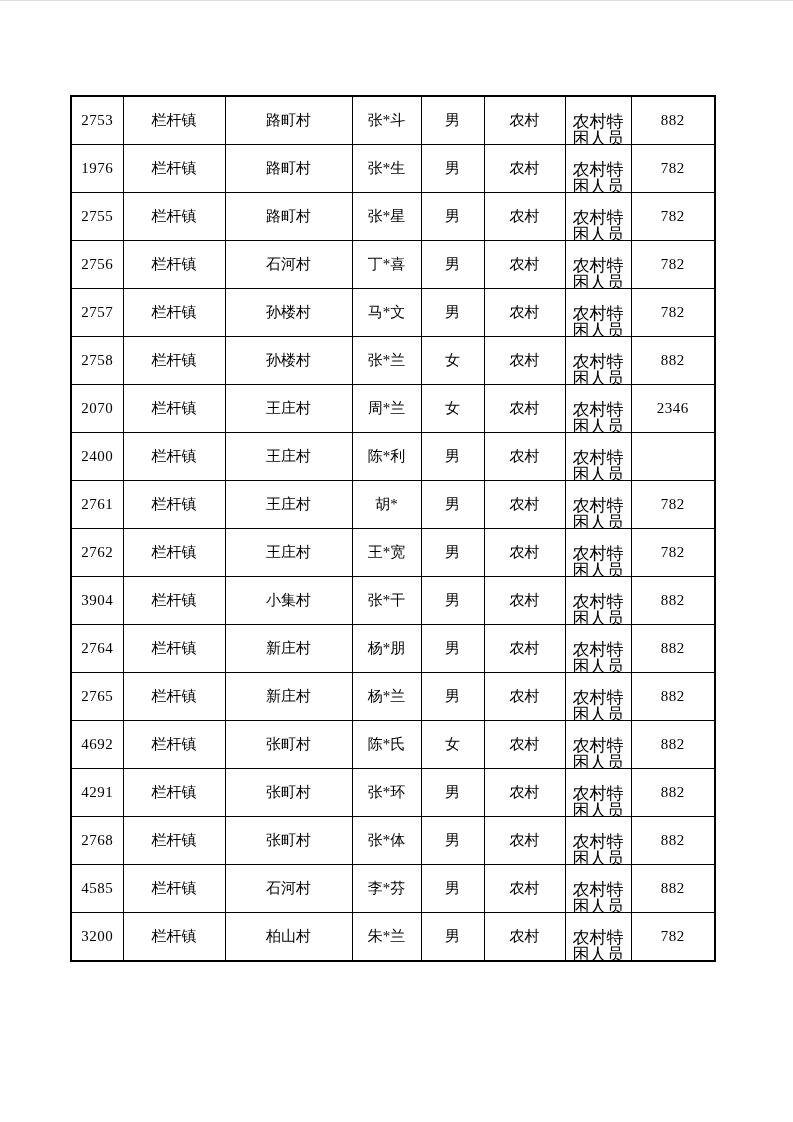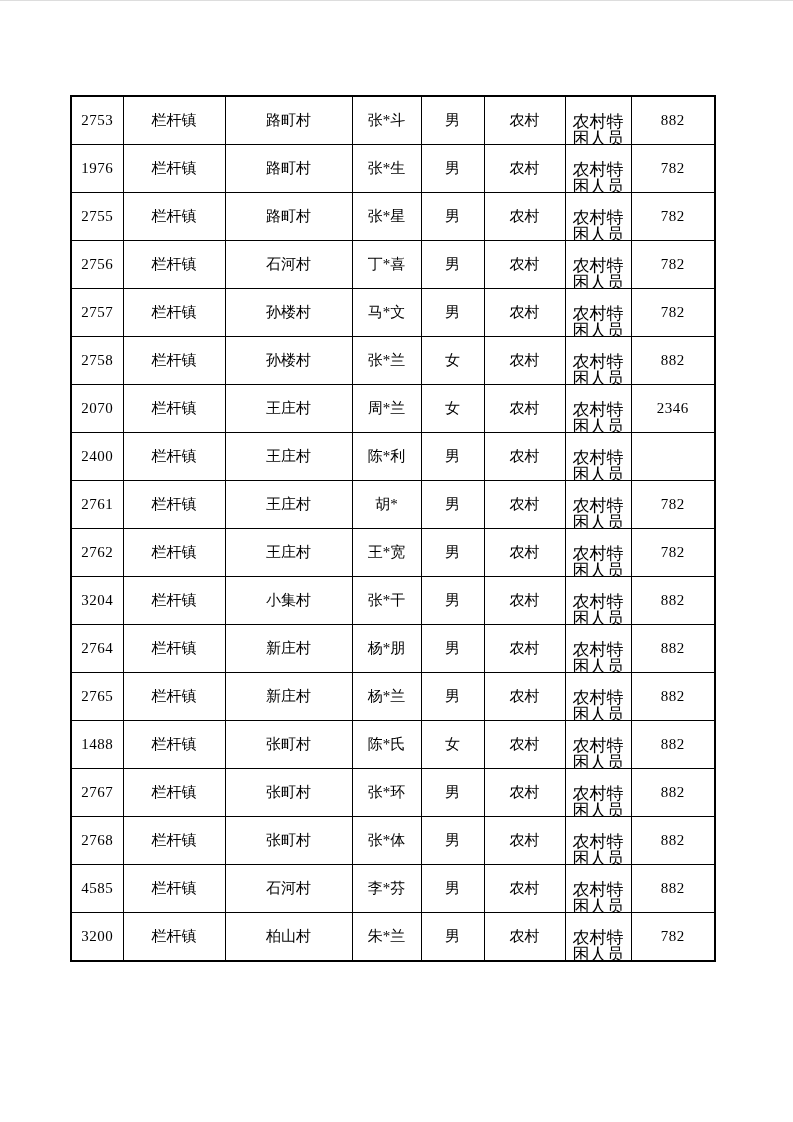--- a/index.html
+++ b/index.html
@@ -205,21 +205,21 @@
     <td class="c-person">王*宽</td>
     <td class="c-gender">男</td>
     <td class="c-area">农村</td>
     <td class="c-cat">
       <div class="cat-clip">农村特困人员分散供养</div>
     </td>
     <td class="c-amount">782</td>
   </tr>
 
   <tr>
-    <td class="c-seq">3204</td>
+    <td class="c-seq">3904</td>
     <td class="c-town">栏杆镇</td>
     <td class="c-village">小集村</td>
     <td class="c-person">张*干</td>
     <td class="c-gender">男</td>
     <td class="c-area">农村</td>
     <td class="c-cat">
       <div class="cat-clip">农村特困人员集中供养</div>
     </td>
     <td class="c-amount">882</td>
   </tr>
@@ -244,34 +244,34 @@
     <td class="c-person">杨*兰</td>
     <td class="c-gender">男</td>
     <td class="c-area">农村</td>
     <td class="c-cat">
       <div class="cat-clip">农村特困人员集中供养</div>
     </td>
     <td class="c-amount">882</td>
   </tr>
 
   <tr>
-    <td class="c-seq">1488</td>
+    <td class="c-seq">4692</td>
     <td class="c-town">栏杆镇</td>
     <td class="c-village">张町村</td>
     <td class="c-person">陈*氏</td>
     <td class="c-gender">女</td>
     <td class="c-area">农村</td>
     <td class="c-cat">
       <div class="cat-clip">农村特困人员集中供养</div>
     </td>
     <td class="c-amount">882</td>
   </tr>
 
   <tr>
-    <td class="c-seq">2767</td>
+    <td class="c-seq">4291</td>
     <td class="c-town">栏杆镇</td>
     <td class="c-village">张町村</td>
     <td class="c-person">张*环</td>
     <td class="c-gender">男</td>
     <td class="c-area">农村</td>
     <td class="c-cat">
       <div class="cat-clip">农村特困人员集中供养</div>
     </td>
     <td class="c-amount">882</td>
   </tr>

